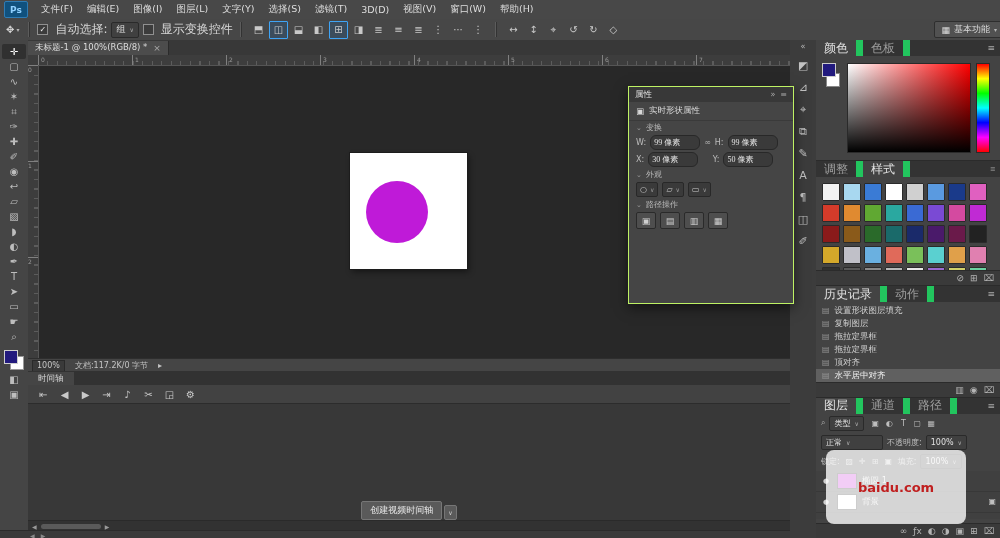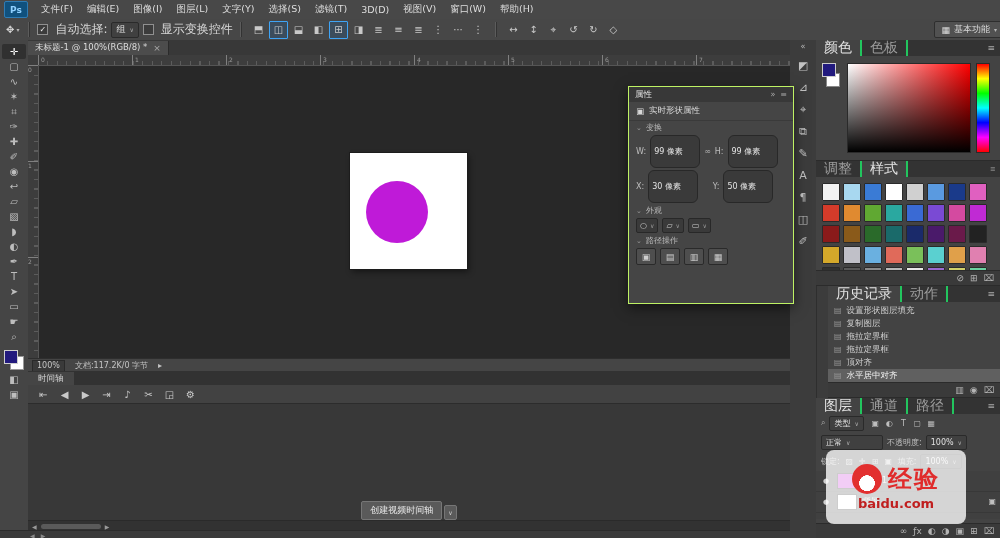--- a/index.html
+++ b/index.html
@@ -72,21 +72,21 @@
   .tl-thumb{width:60px;height:5px;background:#5a5a5a;border-radius:3px;}
   .bottomstrip{left:0;top:530px;width:1000px;height:8px;background:#3a3a3a;border-top:1px solid #2b2b2b;display:flex;align-items:center;gap:6px;padding:0 30px;font-size:6px;color:#8a8a8a;}
   
   .right-dock{left:790px;top:40px;width:210px;height:498px;background:#3c3c3c;}
   .icon-strip{left:0;top:0;width:26px;height:498px;background:#3c3c3c;border-right:1px solid #2e2e2e;display:flex;flex-direction:column;align-items:center;padding-top:2px;}
   .strip-collapse{font-size:8px;color:#bbb;height:12px;}
   .strip-icon{width:22px;height:22px;display:flex;align-items:center;justify-content:center;color:#c2c2c2;font-size:11px;}
   .panels{left:26px;top:0;width:184px;height:498px;display:flex;flex-direction:column;}
   .panel{background:#434343;border-bottom:1px solid #2b2b2b;position:relative;}
   .phead{height:16px;background:#333;display:flex;align-items:stretch;}
-  .ptab{padding:0 8px;display:flex;align-items:center;font-size:14px;color:#9d9d9d;background:#333;border-right:2px solid #22c55e;}
+  .ptab{padding:0 8px;display:flex;align-items:center;font-size:12px;color:#9d9d9d;background:#333;border-right:7px solid #22c55e;}
   .ptab.active{background:#434343;color:#e2e2e2;}
   .pmenu{margin-left:auto;display:flex;align-items:center;padding:0 5px;color:#aaa;font-size:9px;}
   
   .color-body{display:flex;gap:5px;padding:7px 6px;}
   .mini-fgbg{position:relative;width:20px;height:24px;}
   .mini-fgbg .bgsw{position:absolute;right:2px;bottom:0;width:12px;height:12px;border:1px solid #888;}
   .mini-fgbg .fgsw{position:absolute;left:0;top:0;width:12px;height:12px;border:1px solid #ccc;}
   .sat-field{width:122px;height:88px;border:1px solid #2a2a2a;
              background:linear-gradient(to top,#000,rgba(0,0,0,0)),linear-gradient(to right,#fff,#f00);}
   .hue-bar{width:12px;height:88px;border:1px solid #2a2a2a;
@@ -114,21 +114,21 @@
   
   .props{left:628px;top:86px;width:164px;height:216px;background:#454545;border:1px solid #bef264;
          box-shadow:0 4px 12px rgba(0,0,0,.5);z-index:30;}
   .props-head{height:15px;background:#383838;display:flex;align-items:center;padding:0 6px;gap:6px;font-size:8.5px;color:#e0e0e0;}
   .props-head .right{margin-left:auto;color:#aaa;font-size:8px;display:flex;gap:5px;}
   .props-sub{display:flex;align-items:center;gap:5px;height:18px;padding:0 7px;font-size:8.5px;color:#d8d8d8;border-bottom:1px solid #3a3a3a;}
   .sec{display:flex;align-items:center;height:13px;padding:0 7px;font-size:8px;color:#b8b8b8;}
   .sec::before{content:"⌄";margin-right:4px;font-size:7px;color:#999;}
   .prow{display:flex;align-items:center;gap:4px;padding:1px 7px;}
   .plabel{font-size:8px;color:#bdbdbd;}
-  .pfield{background:#3a3a3a;border:1px solid #282828;border-radius:6px;height:13px;min-width:42px;display:flex;align-items:center;padding:9px 3px;font-size:8px;color:#e4e4e4;}
+  .pfield{background:#3a3a3a;border:1px solid #282828;border-radius:6px;height:13px;min-width:42px;display:flex;align-items:center;padding:0 3px;font-size:8px;color:#e4e4e4;font-family:Liberation Serif, serif;}
   .link{font-size:8px;color:#aaa;}
   .swatch{width:18px;height:12px;border:1px solid #1f1f1f;}
   .mini{background:#3a3a3a;border:1px solid #282828;border-radius:2px;height:13px;display:flex;align-items:center;gap:3px;padding:0 3px;font-size:8px;color:#ccc;}
   .mini::after{content:"∨";font-size:6px;color:#999;}
   .opbtn{width:18px;height:15px;background:#4e4e4e;border:1px solid #2a2a2a;border-radius:2px;display:flex;align-items:center;justify-content:center;color:#cfcfcf;font-size:9px;}
   
   .watermark{left:826px;top:450px;width:140px;height:74px;background:rgba(255,255,255,.78);border-radius:8px;z-index:40;
              display:flex;flex-direction:column;align-items:center;justify-content:center;gap:1px;}
   .wm-row{display:flex;align-items:center;gap:6px;}
   .wm-logo{width:26px;height:26px;border-radius:50%;
@@ -500,21 +500,21 @@
           <span class="style-sw" style="background: rgb(106, 208, 160);"></span>
         </div>
       <div class="pfoot">
 
       <span>⊘</span>
           <span>⊞</span>
           <span>⌧</span>
         </div>
     </div>
 
-    <div class="panel" style="height:112px;margin-left:12px;">
+    <div class="panel" style="height:112px;">
       <div class="phead">
         <span class="ptab active">历史记录</span>
         <span class="ptab">动作</span>
         <span class="pmenu">≡</span>
       </div>
       <div class="hist-list">
 
       <div class="hrow">
             <span class="hicon">▤</span>
             <span>设置形状图层填充</span>
@@ -666,18 +666,14 @@
       <span class="opbtn">
         <span>▥</span>
       </span>
       <span class="opbtn">
         <span>▦</span>
       </span>
     </div>
 </div>
 
 <div class="ab watermark">
-  <div class="wm-row">
-    <span class="wm-logo"></span>
-    <span class="wm-brand">经验</span>
-  </div>
   <span class="wm-domain">baidu.com</span>
 </div>
 
 </body></html>

